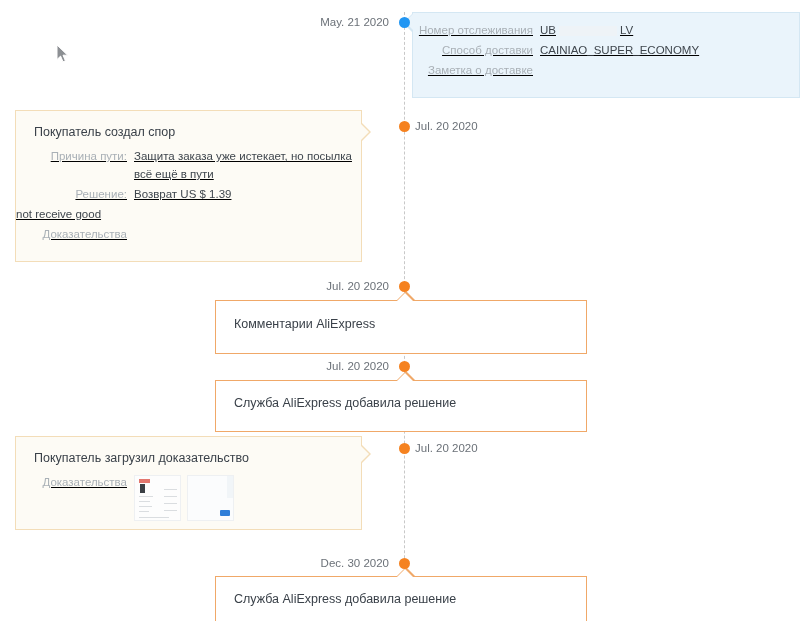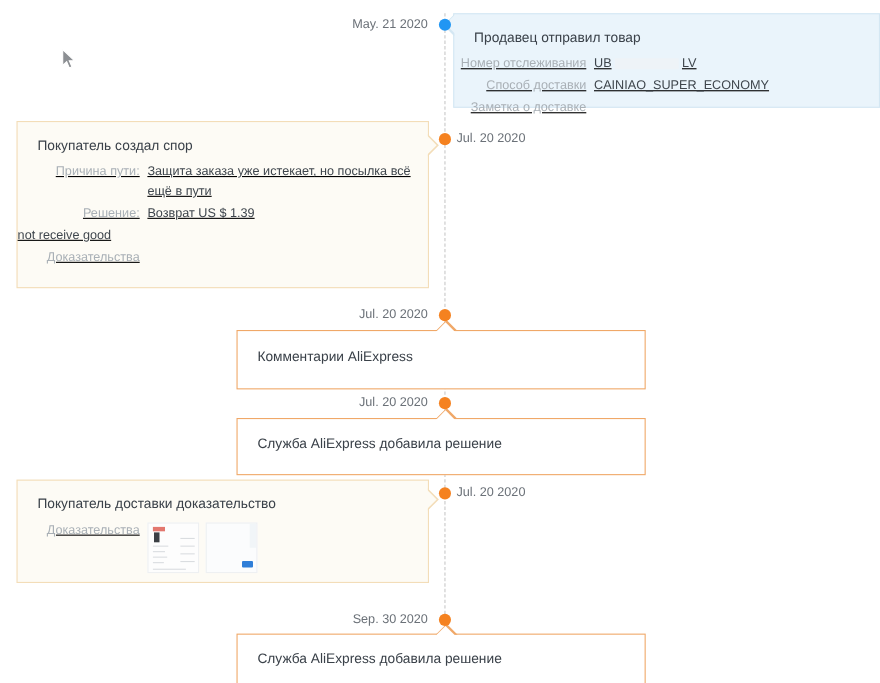--- a/index.html
+++ b/index.html
@@ -60,21 +60,21 @@
   }
   .card .title {
     font-size: 12.5px;
     color: #3a4149;
     padding: 14px 0 0 18px;
   }
 
   
   .card.left {
     left: 15px;
-    width: 375px;
+    width: 347px;
     background: #fdfbf5;
     border-color: #f3ddb8;
   }
   .card.left .notch,
   .card.left .notch-fill {
     position: absolute;
     width: 0; height: 0;
   }
   
   .card.left .notch {
@@ -239,21 +239,20 @@
 <div id="timeline">
 
   <div class="spine"></div>
 
   <div class="dot blue" style="top:5px;"></div>
   <div class="date left-of-dot" style="top:4px;">May. 21 2020</div>
 
   <div class="card blue" style="top:0px; height:86px;">
     <div class="notch"></div>
     <div class="notch-fill"></div>
-    <div class="title">Продавец отправил товар</div>
     <div class="fields">
       <div class="field-row">
         <div class="field-label">Номер отслеживания</div>
         <div class="field-value">
           <span>UB</span><span class="redacted"></span><span>LV</span>
         </div>
       </div>
       <div class="field-row">
         <div class="field-label">Способ доставки</div>
         <div class="field-value">CAINIAO_SUPER_ECONOMY</div>
@@ -308,21 +307,21 @@
     <div class="notch-fill"></div>
     <div class="title" style="padding-top:15px;">Служба AliExpress добавила решение</div>
   </div>
 
   <div class="dot orange" style="top:431px;"></div>
   <div class="date right-of-dot" style="top:430px;">Jul. 20 2020</div>
 
   <div class="card left" style="top:424px; height:94px;">
     <div class="notch" style="top:7px;"></div>
     <div class="notch-fill" style="top:8px;"></div>
-    <div class="title">Покупатель доставки доказательство</div>
+    <div class="title">Покупатель загрузил доказательство</div>
     <div class="fields">
       <div class="field-row">
         <div class="field-label">Доказательства</div>
         <div class="field-value">
           <div class="thumbs">
             <div class="thumb thumb-doc">
               <div class="doc-head"></div>
               <div class="doc-glyph"></div>
               <div class="doc-line" style="left:4px;  top:20px; width:14px;"></div>
               <div class="doc-line" style="left:4px;  top:25px; width:11px;"></div>
@@ -338,21 +337,21 @@
               <div class="blank-fold"></div>
               <div class="blank-chip"></div>
             </div>
           </div>
         </div>
       </div>
     </div>
   </div>
 
   <div class="dot orange" style="top:546px;"></div>
-  <div class="date left-of-dot" style="top:545px;">Sep. 30 2020</div>
+  <div class="date left-of-dot" style="top:545px;">Dec. 30 2020</div>
 
   <div class="card right" style="top:564px; height:53px;">
     <div class="notch"></div>
     <div class="notch-fill"></div>
     <div class="title" style="padding-top:15px;">Служба AliExpress добавила решение</div>
   </div>
 
   <div class="cursor">
     <svg width="13" height="19" viewBox="0 0 13 19">
       <path d="M1,1 L1,15.5 L4.6,12.1 L7,17.8 L9.4,16.8 L7,11.2 L11.6,11.2 Z" fill="#8c8f93" stroke="#ffffff" stroke-width="1"></path>

